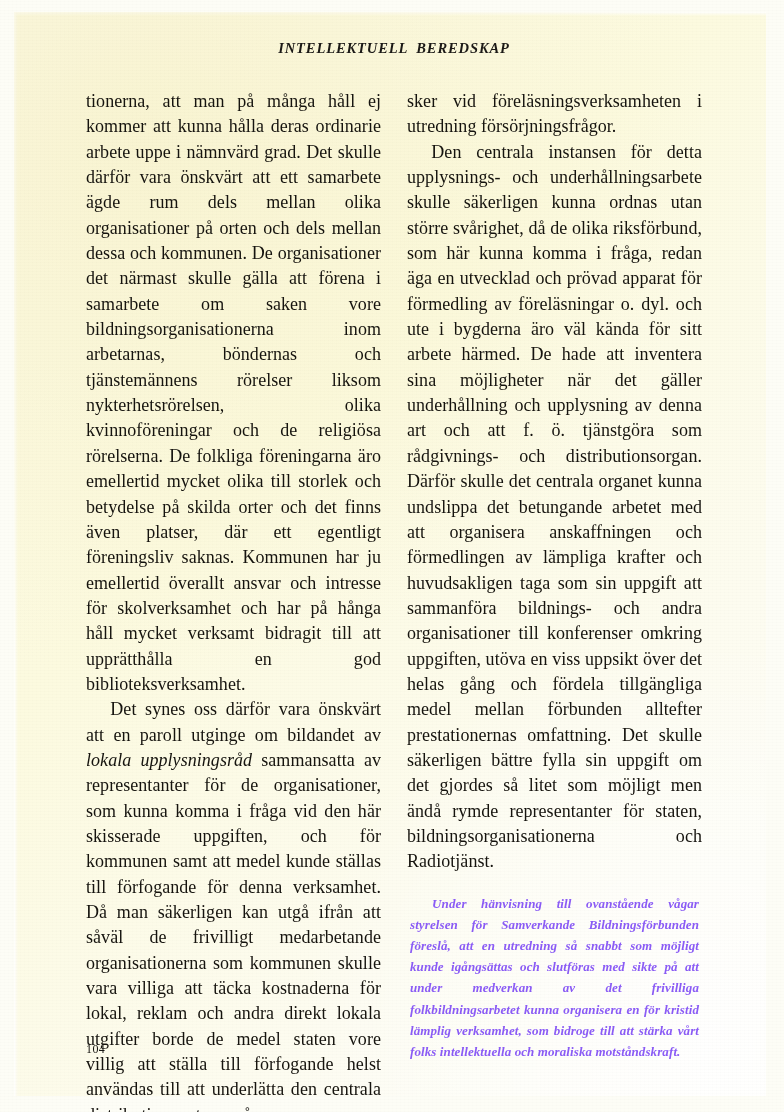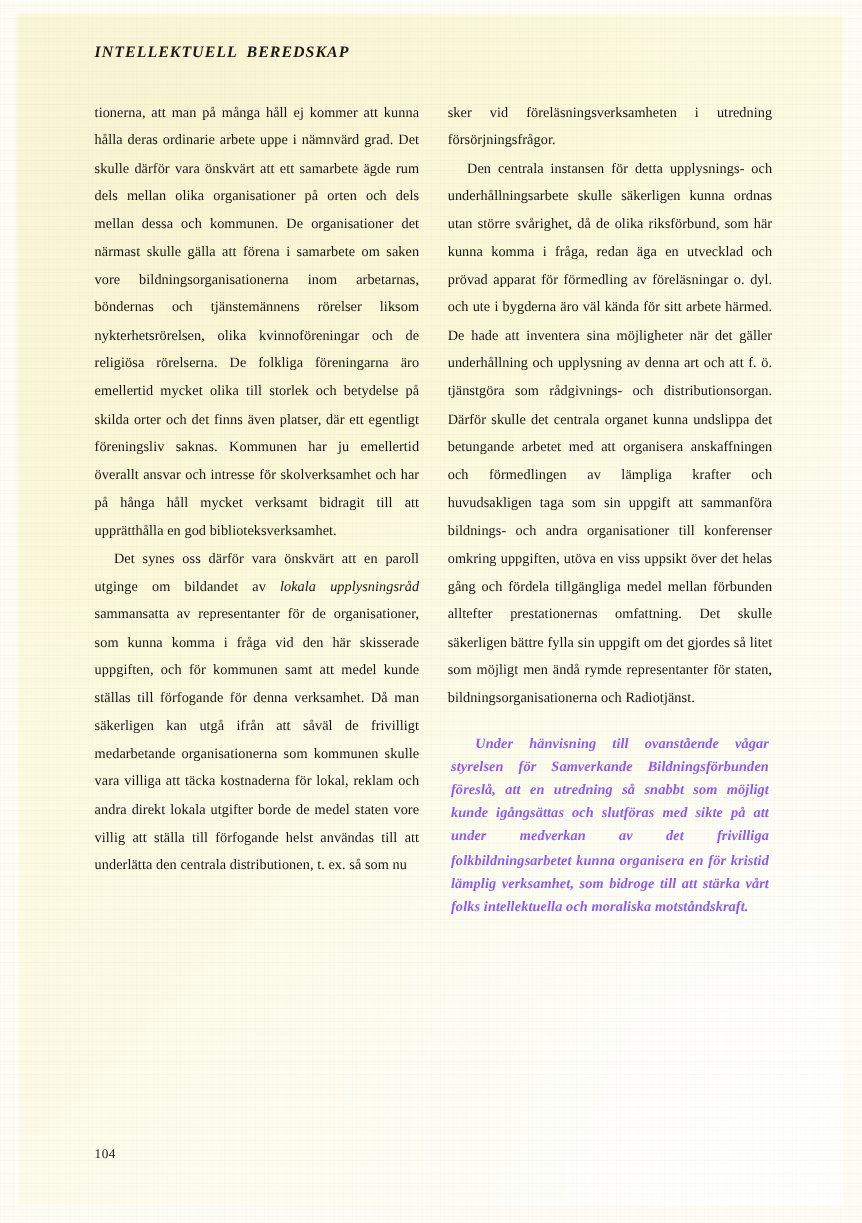--- a/index.html
+++ b/index.html
@@ -59,42 +59,42 @@
   
   .content {
     position: absolute;
     left: 86px;
     top: 40px;
     width: 616px;
     height: 1030px;
   }
 
   .running-head {
-    text-align: left;
+    text-align: center;
     font-style: italic;
     font-weight: 700;
     font-size: 14.5px;
     letter-spacing: 0.9px;
     color: #1c1a17;
     margin: 0 0 32px 0;
     word-spacing: 4px;
   }
 
   .columns {
     display: flex;
     gap: 26px;
     align-items: flex-start;
   }
   .col {
     width: 295px;
   }
 
   p.body {
     margin: 0;
-    font-size: 13px;
+    font-size: 18px;
     line-height: 25.35px;
     color: #16140f;
     text-align: justify;
     text-align-last: left;
     letter-spacing: 0.05px;
     font-weight: 400;
     -webkit-font-smoothing: none;
   }
   p.body + p.body {
     text-indent: 1.35em;

